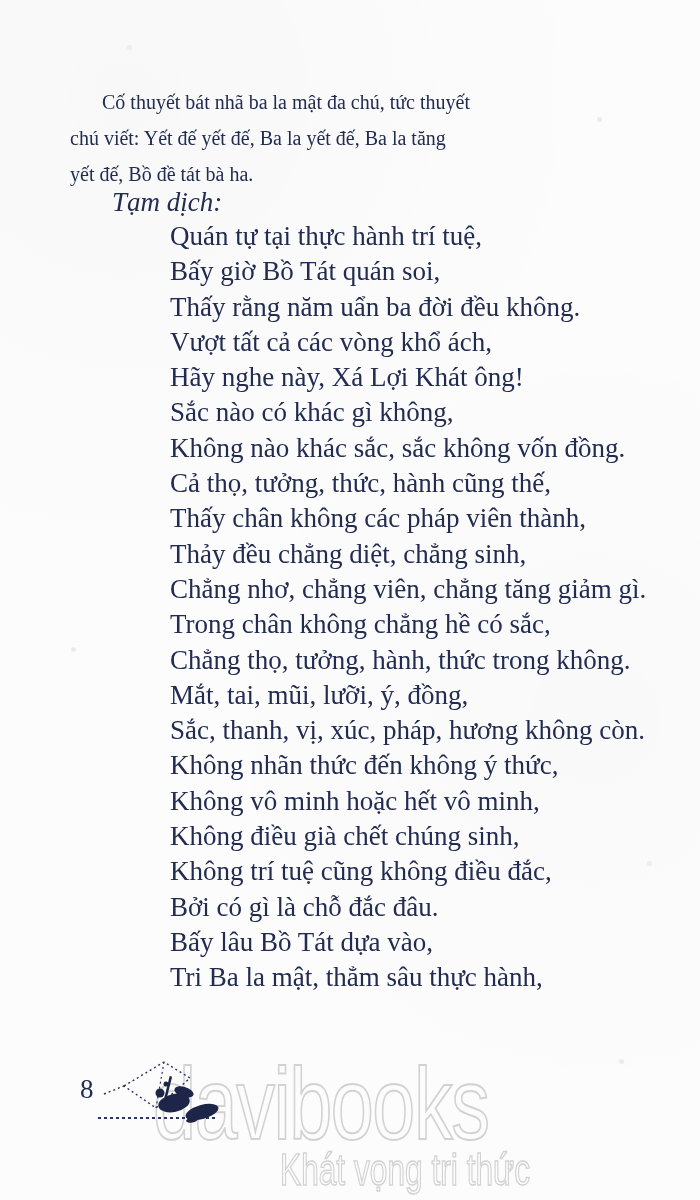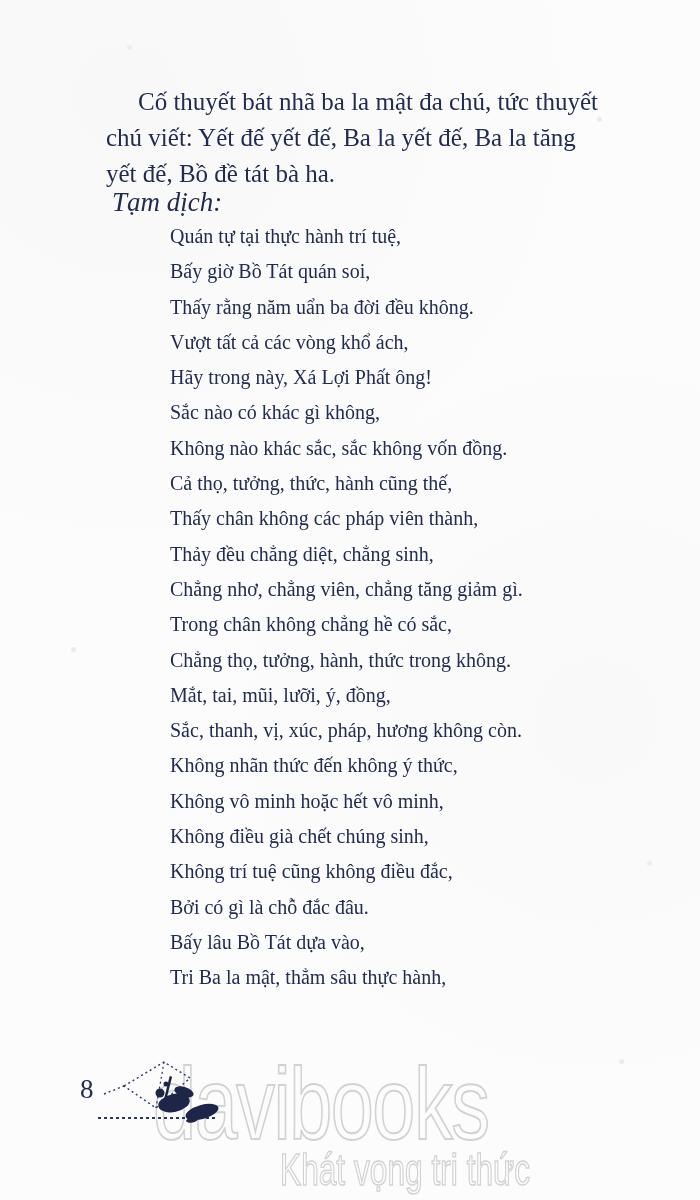--- a/index.html
+++ b/index.html
@@ -24,43 +24,42 @@
       radial-gradient(circle at 85% 60%, rgba(0,0,0,0.012), transparent 45%),
       var(--paper);
   }
 
   
   .paragraph {
     position: absolute;
     left: 70px;
     top: 84px;
     width: 570px;
-    font-size: 25px;
+    font-size: 20px;
     line-height: 36px;
-    margin-left: 36px;
   }
   .paragraph .line { white-space: nowrap; }
   .paragraph .line:first-child { text-indent: 32px; }
 
   
   .section-label {
     position: absolute;
     left: 112px;
     top: 186px;
     font-size: 27px;
     font-style: italic;
     line-height: 32px;
   }
 
   
   .poem {
     position: absolute;
     left: 170px;
     top: 219px;
-    font-size: 20px;
+    font-size: 27px;
     line-height: 35.3px;
   }
   .poem .line { white-space: nowrap; }
 
   
   .page-number {
     position: absolute;
     left: 80px;
     top: 1074px;
     font-size: 27px;
@@ -136,21 +135,21 @@
       <div class="line">yết đế, Bồ đề tát bà ha.</div>
     </div>
 
   <div class="section-label">Tạm dịch:</div>
 
   <div class="poem">
       <div class="line">Quán tự tại thực hành trí tuệ,</div>
       <div class="line">Bấy giờ Bồ Tát quán soi,</div>
       <div class="line">Thấy rằng năm uẩn ba đời đều không.</div>
       <div class="line">Vượt tất cả các vòng khổ ách,</div>
-      <div class="line">Hãy trong này, Xá Lợi Phất ông!</div>
+      <div class="line">Hãy nghe này, Xá Lợi Khát ông!</div>
       <div class="line">Sắc nào có khác gì không,</div>
       <div class="line">Không nào khác sắc, sắc không vốn đồng.</div>
       <div class="line">Cả thọ, tưởng, thức, hành cũng thế,</div>
       <div class="line">Thấy chân không các pháp viên thành,</div>
       <div class="line">Thảy đều chẳng diệt, chẳng sinh,</div>
       <div class="line">Chẳng nhơ, chẳng viên, chẳng tăng giảm gì.</div>
       <div class="line">Trong chân không chẳng hề có sắc,</div>
       <div class="line">Chẳng thọ, tưởng, hành, thức trong không.</div>
       <div class="line">Mắt, tai, mũi, lưỡi, ý, đồng,</div>
       <div class="line">Sắc, thanh, vị, xúc, pháp, hương không còn.</div>

